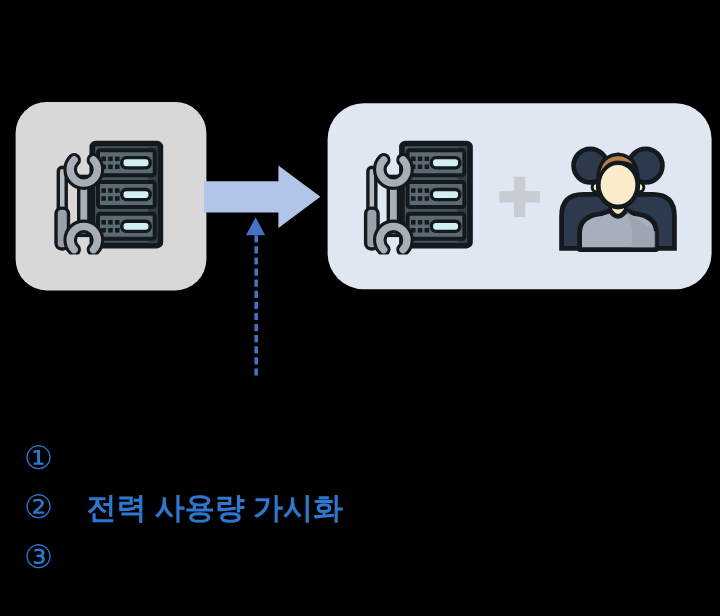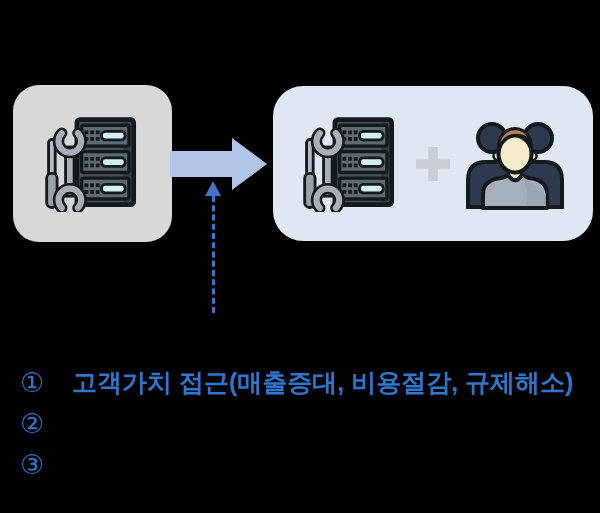--- a/index.html
+++ b/index.html
@@ -184,21 +184,21 @@
 
       <path d="M 18 94 V 80 Q 18 66 36 64 L 43.5 61.5 Q 50 71 56.5 61.5 L 64 64 Q 82 66 82 80 V 94 Z" fill="#a6b0bd" stroke="#14191d" stroke-width="4" stroke-linejoin="round"></path>
       <path d="M 57 62 L 81 79 L 81 92 L 61 92 Q 64 76 57 62 Z" fill="#98a3b1" opacity="0.8"></path>
     </svg>
   </span>
 </div>
 
 <div class="notes">
   <div class="note-row">
     <span class="note-num">①</span>
-    <span class="note-text">고객가치 접근(매출증대, 비용절감, 규제해소)</span>
   </div>
   <div class="note-row">
     <span class="note-num">②</span>
+    <span class="note-text">전력 사용량 가시화</span>
   </div>
   <div class="note-row">
     <span class="note-num">③</span>
   </div>
 </div>
 
 </body></html>

